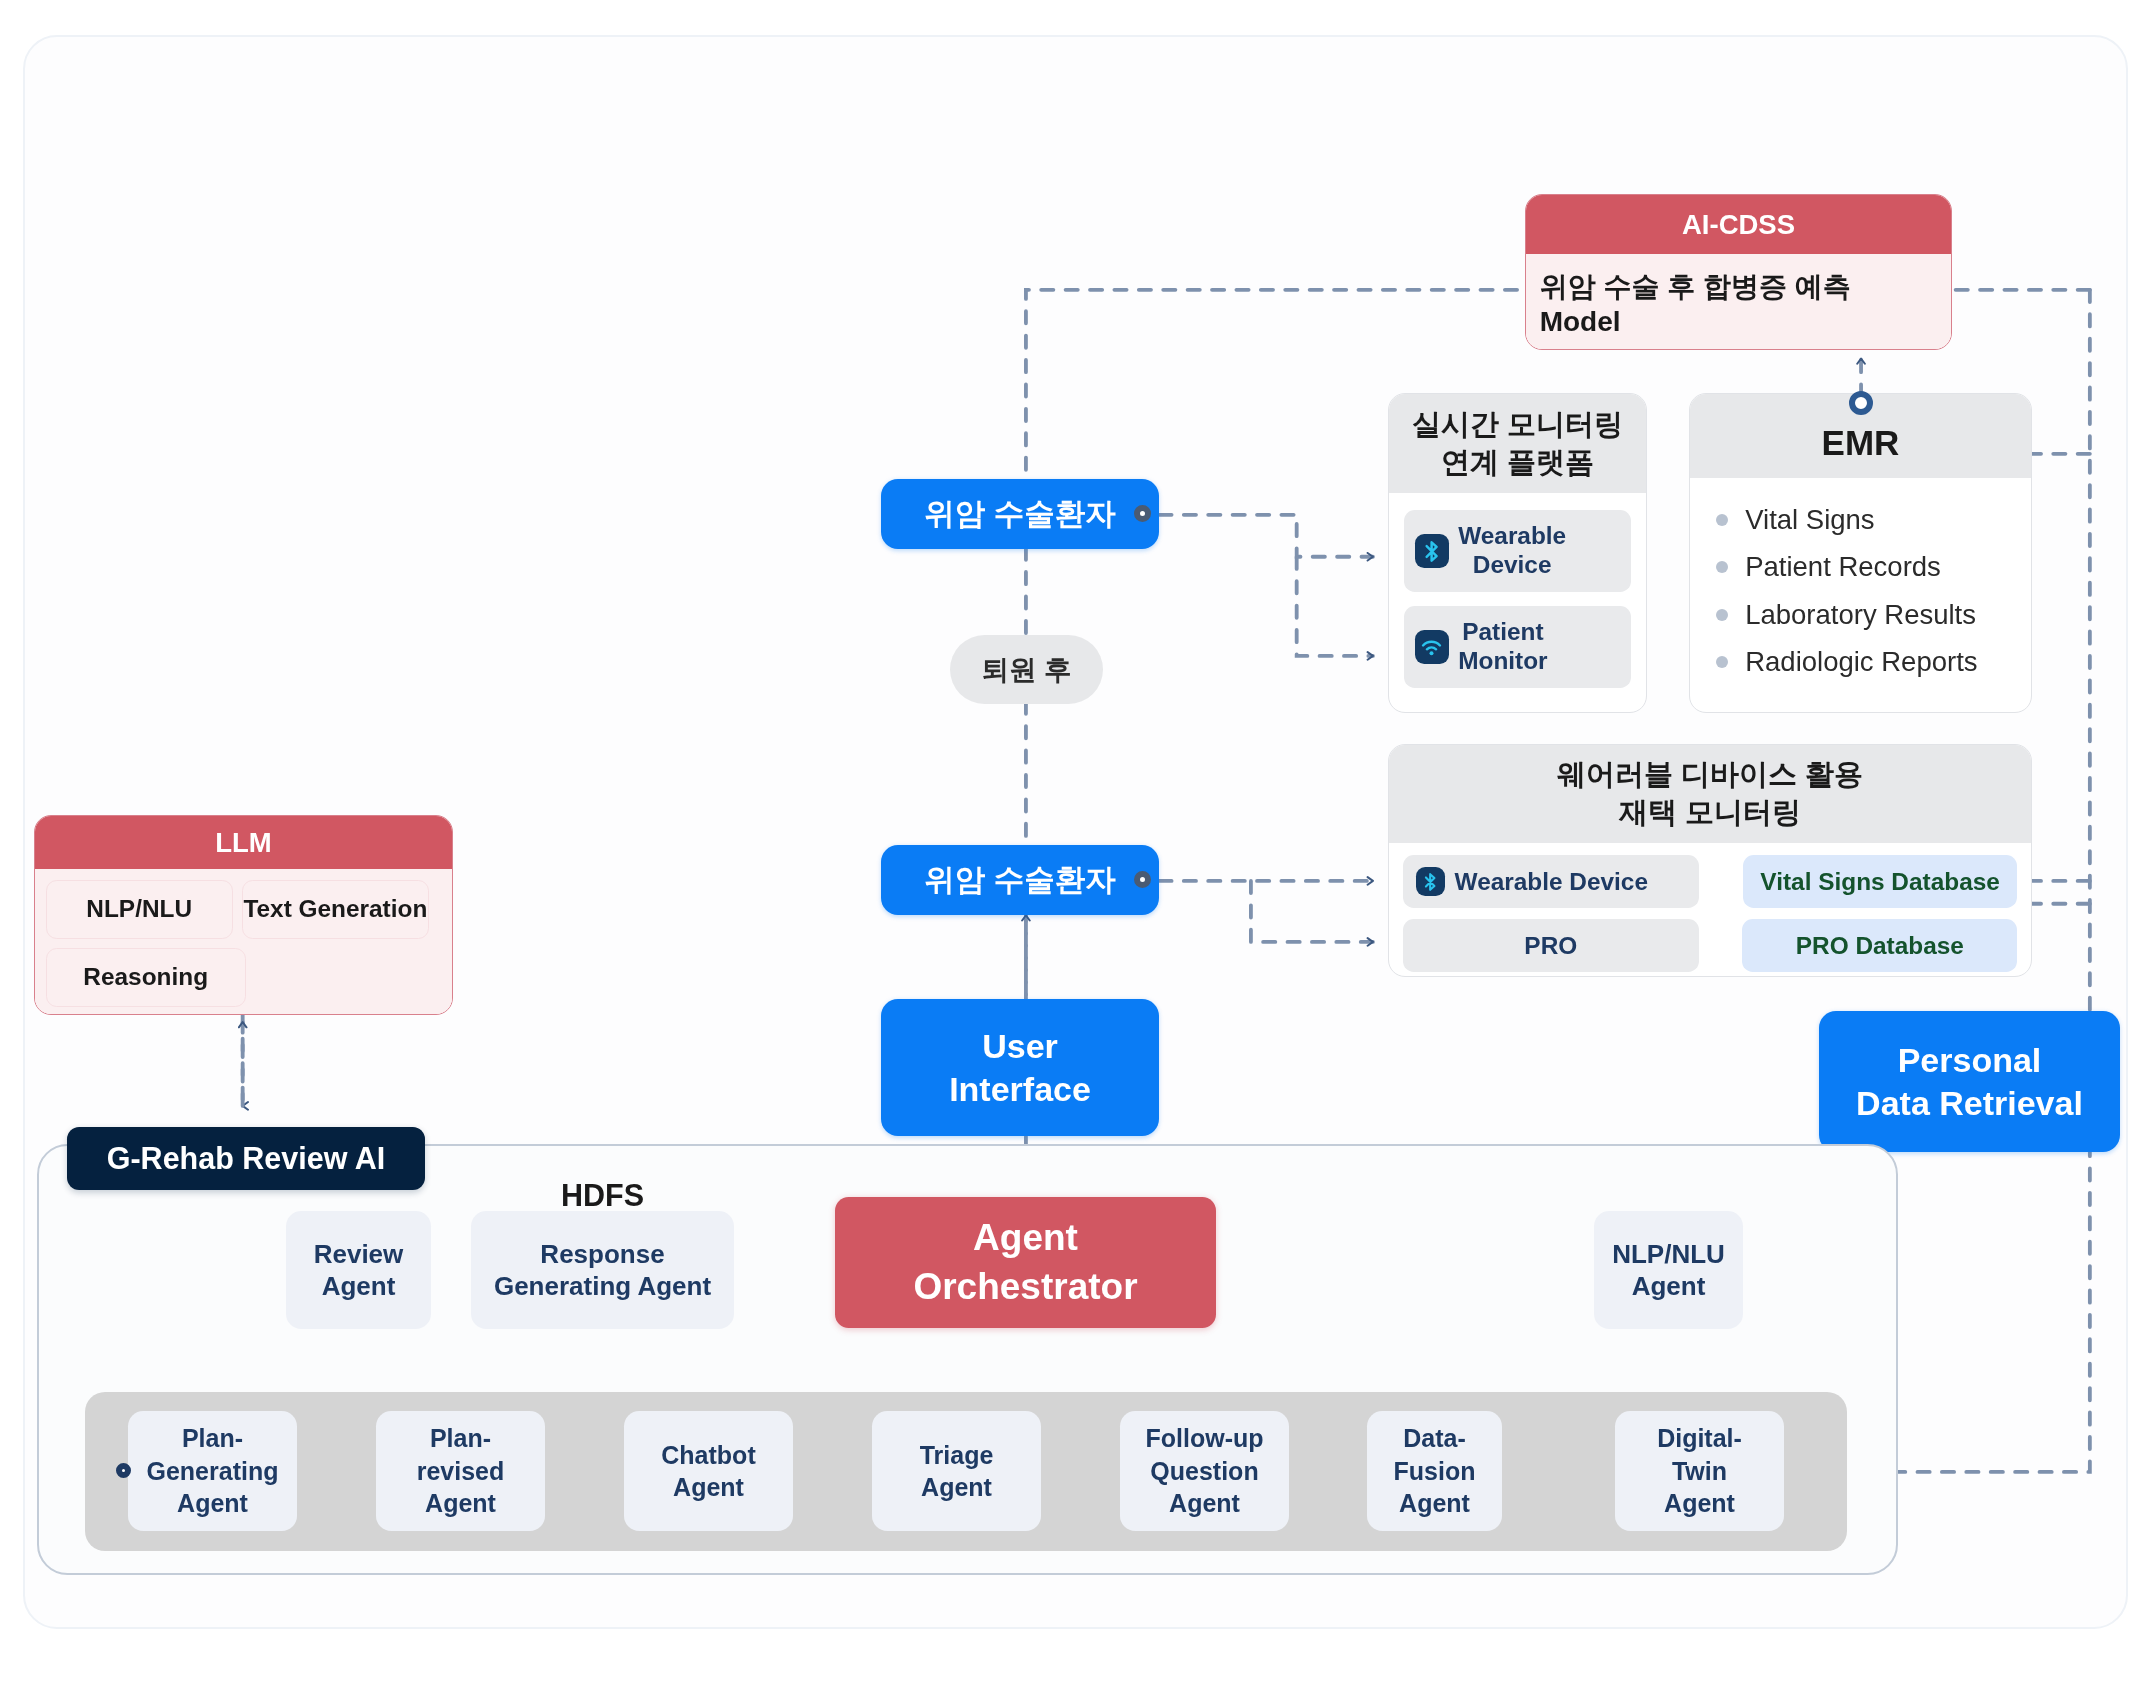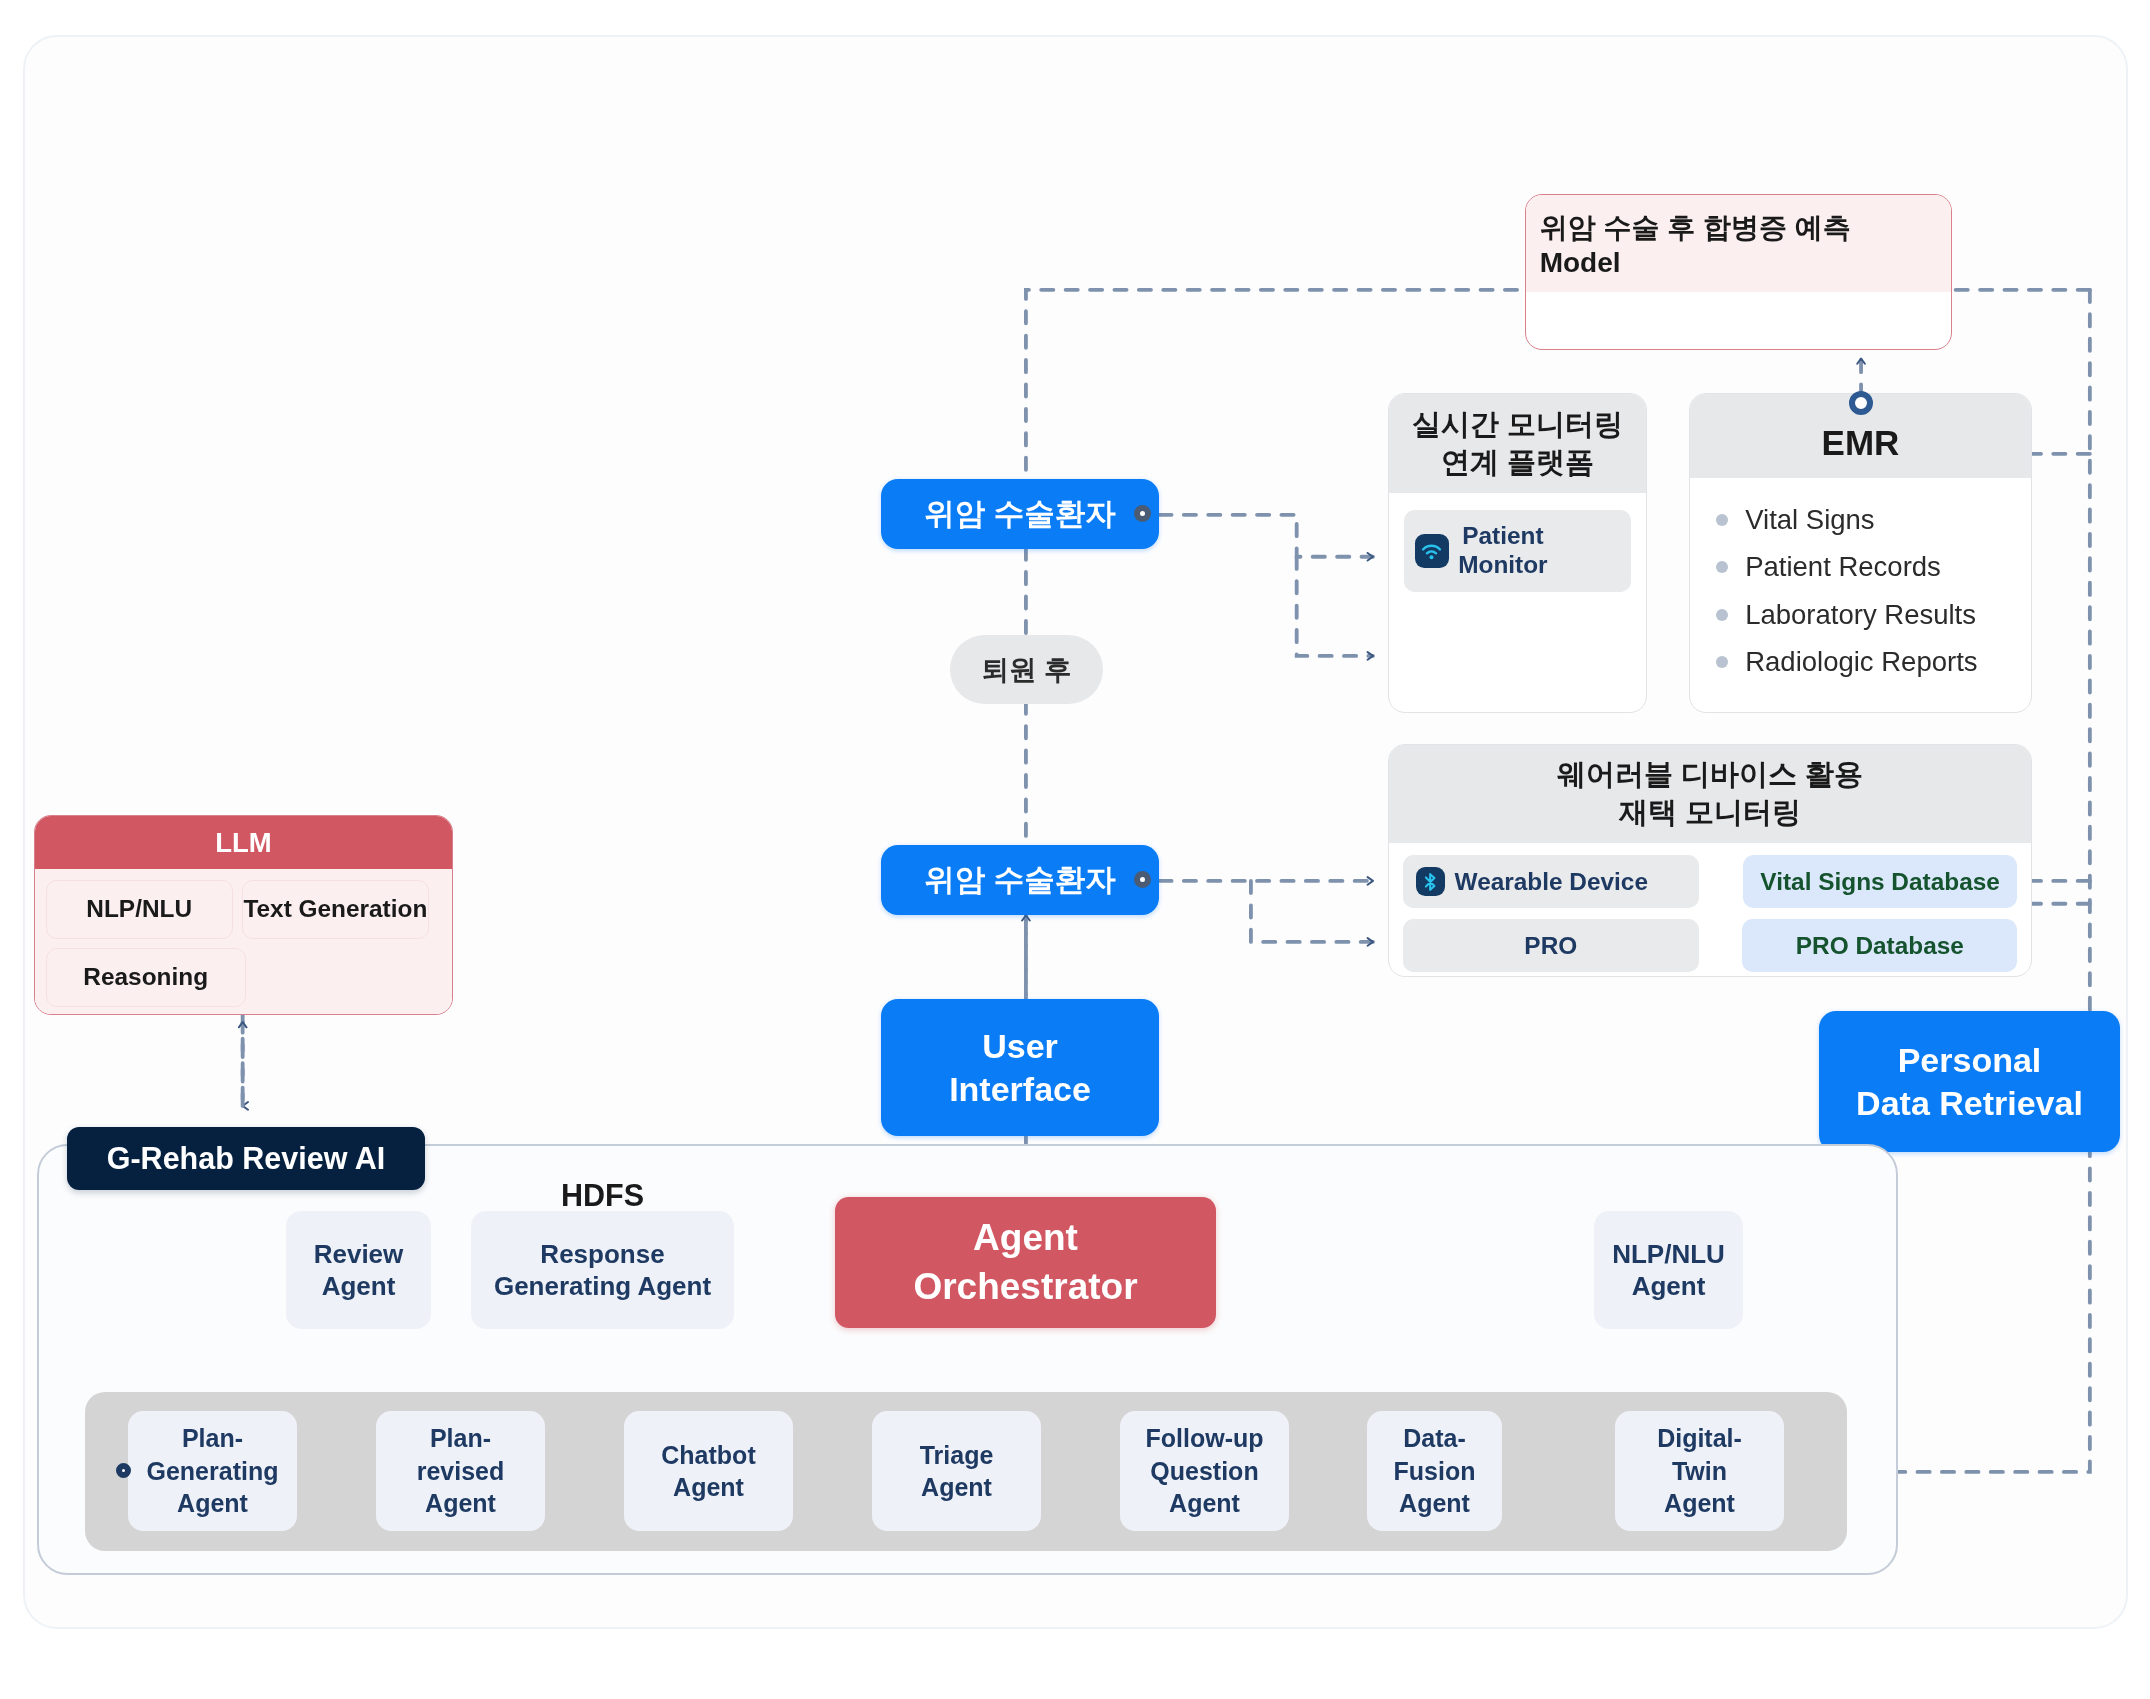--- a/index.html
+++ b/index.html
@@ -283,31 +283,45 @@
     <g fill="none" stroke="#3c5880" stroke-width="4" stroke-linecap="round">
       <path d="M2245,1155 h18" marker-end="url(#chev)"></path>
       <path d="M2245,1235 h18" marker-end="url(#chev)"></path>
     </g>
 
     <path d="M2392,1890 L2440,1930 L2392,1970 Z" fill="#1e3a63"></path>
   </svg>
 
 
   <div class="node card red" style="left:1525px; top:194px; width:427px; height:156px;">
+    <div class="card-head red" style="height:59px;">
+      <span>AI-CDSS</span>
+    </div>
     <div class="card-body pinkish" style="height:97px; display:flex; align-items:center; justify-content:center;">
       <span style="font-size:28px; font-weight:bold; color:#1a1a1a;">위암 수술 후 합병증 예측 Model</span>
     </div>
   </div>
 
   <div class="node card" style="left:1388px; top:393px; width:259px; height:320px;">
     <div class="card-head gray" style="height:99px;">
       <span>실시간 모니터링</span>
       <span>연계 플랫폼</span>
     </div>
     <div class="card-body" style="padding:17px 15.3px;">
+      <div class="chip-gray" style="height:82px; margin-bottom:13.7px; padding:0 10.7px; justify-content:flex-start;">
+        <span class="bt-icon">
+          <svg width="20" height="23" viewBox="0 0 26 30">
+            <path d="M6,8 L19,21 L12.5,27 V3 L19,9 L6,22" fill="none" stroke="#29c3ee" stroke-width="3.2" stroke-linecap="round" stroke-linejoin="round"></path>
+          </svg>
+        </span>
+        <span style="display:flex; flex-direction:column; line-height:1.18;">
+          <span>Wearable</span>
+          <span>Device</span>
+        </span>
+      </div>
       <div class="chip-gray" style="height:82px; padding:0 10.7px; justify-content:flex-start;">
         <span class="wifi-icon">
           <svg width="23" height="20" viewBox="0 0 30 26">
             <path d="M4,11 A15,15 0 0 1 26,11" fill="none" stroke="#29c3ee" stroke-width="3.2" stroke-linecap="round"></path>
             <path d="M9,16 A9,9 0 0 1 21,16" fill="none" stroke="#29c3ee" stroke-width="3.2" stroke-linecap="round"></path>
             <circle cx="15" cy="21" r="2.6" fill="#29c3ee"></circle>
           </svg>
         </span>
         <span style="display:flex; flex-direction:column; line-height:1.18;">
           <span>Patient</span>

